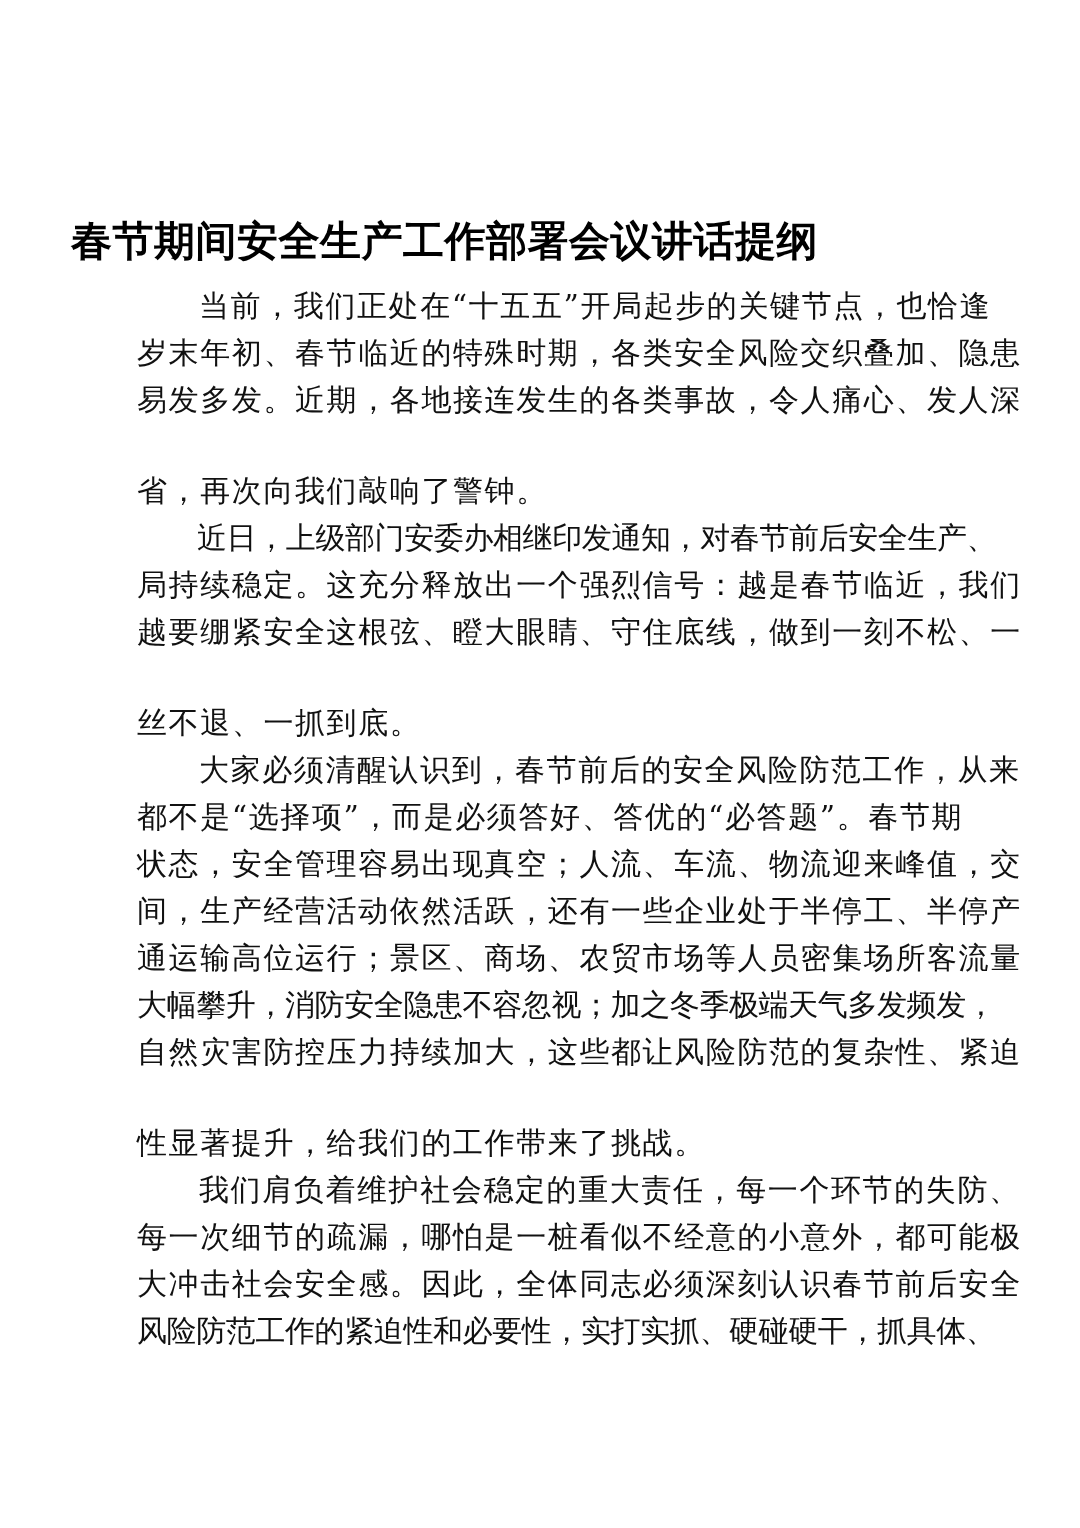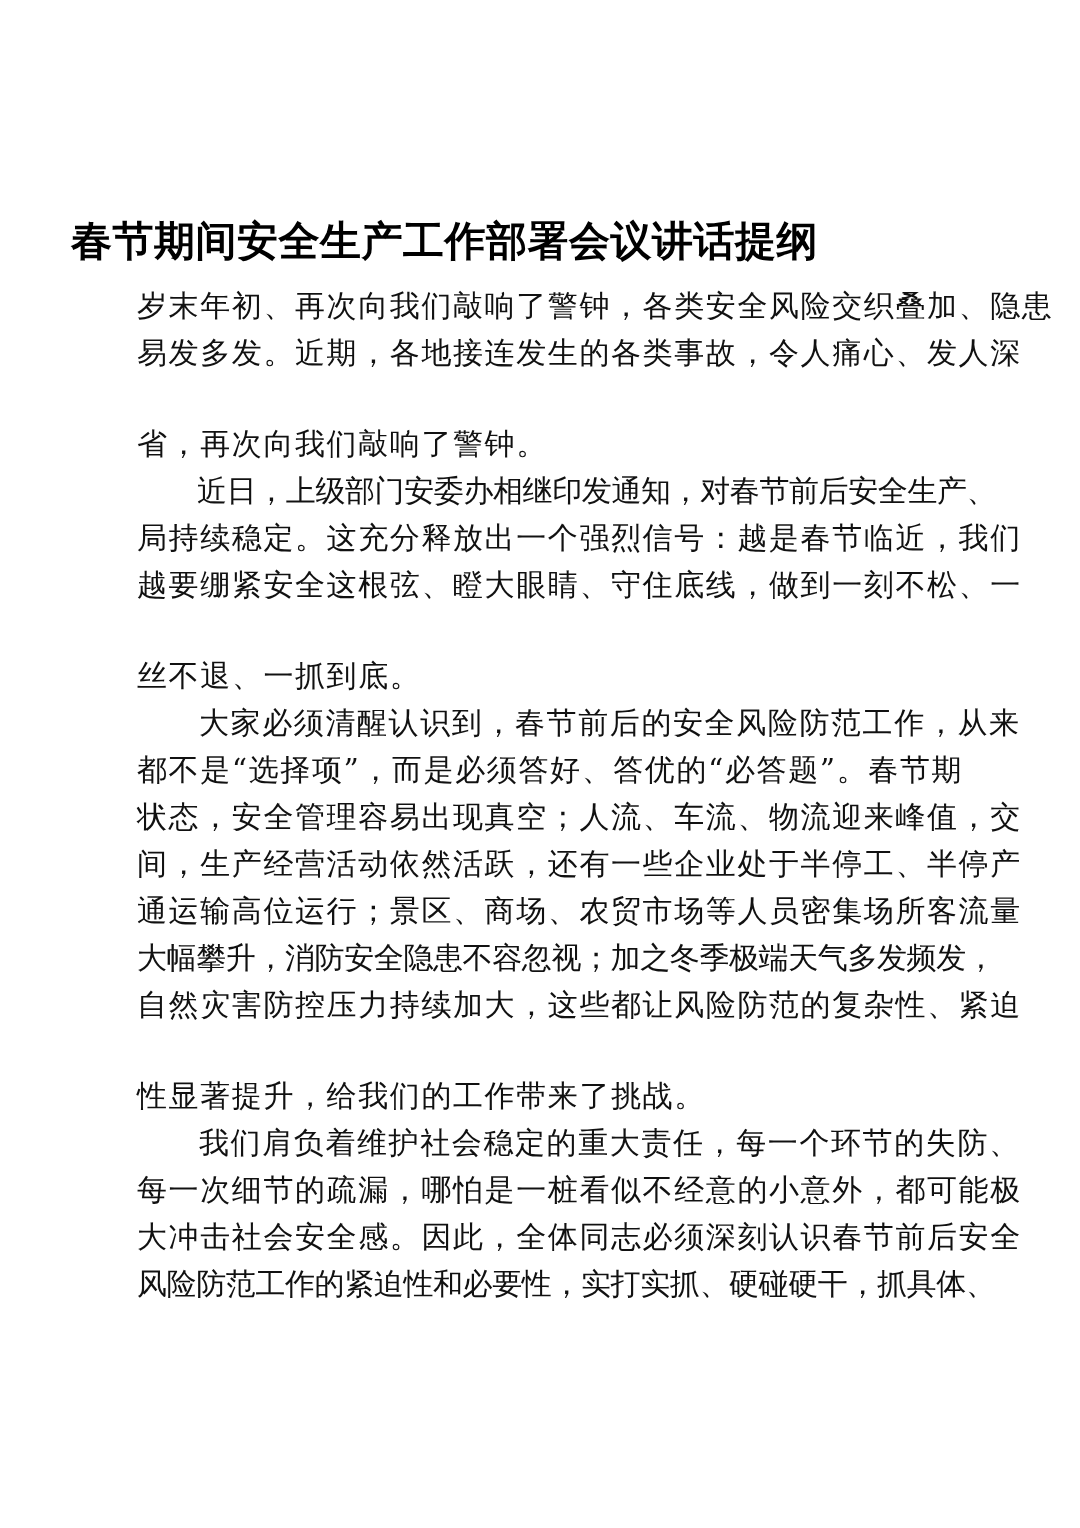--- a/index.html
+++ b/index.html
@@ -79,21 +79,22 @@
 </head>
 <body>
 
 <div class="page">
 
   <h1 class="doc-title">春节期间安全生产工作部署会议讲话提纲</h1>
 
   <div class="body-block">
 
     <div class="para">
-      <span class="tline t-n">岁末年初、再次向我们敲响了警钟，各类安全风险交织叠加、隐患</span>
+      <span class="tline t-i">当前，我们正处在“十五五”开局起步的关键节点，也恰逢</span>
+      <span class="tline t-n">岁末年初、春节临近的特殊时期，各类安全风险交织叠加、隐患</span>
       <span class="tline t-n">易发多发。近期，各地接连发生的各类事故，令人痛心、发人深</span>
       <span class="tline t-s">省，再次向我们敲响了警钟。</span>
     </div>
 
     <div class="para">
       <span class="tline t-ci">近日，上级部门安委办相继印发通知，对春节前后安全生产、</span>
       <span class="tline t-n">局持续稳定。这充分释放出一个强烈信号：越是春节临近，我们</span>
       <span class="tline t-n">越要绷紧安全这根弦、瞪大眼睛、守住底线，做到一刻不松、一</span>
       <span class="tline t-s">丝不退、一抓到底。</span>
     </div>

